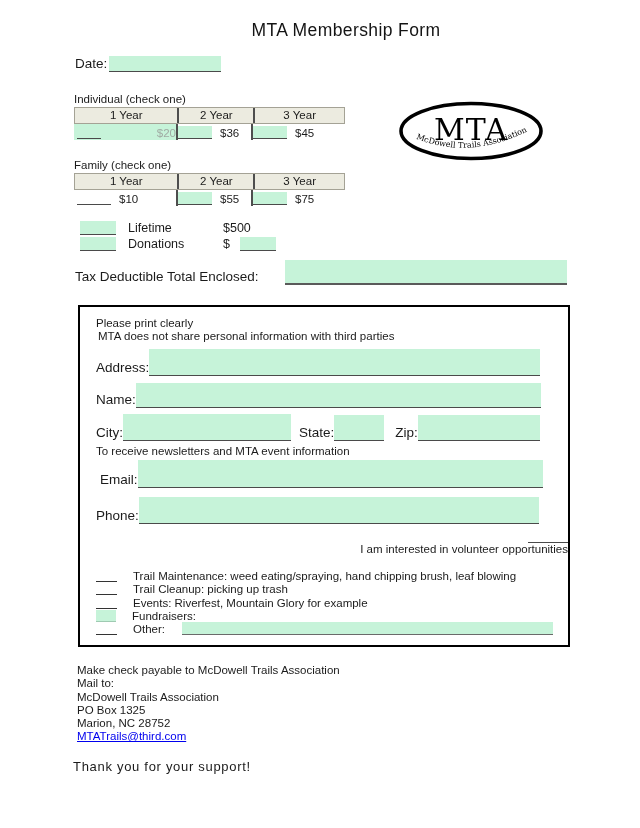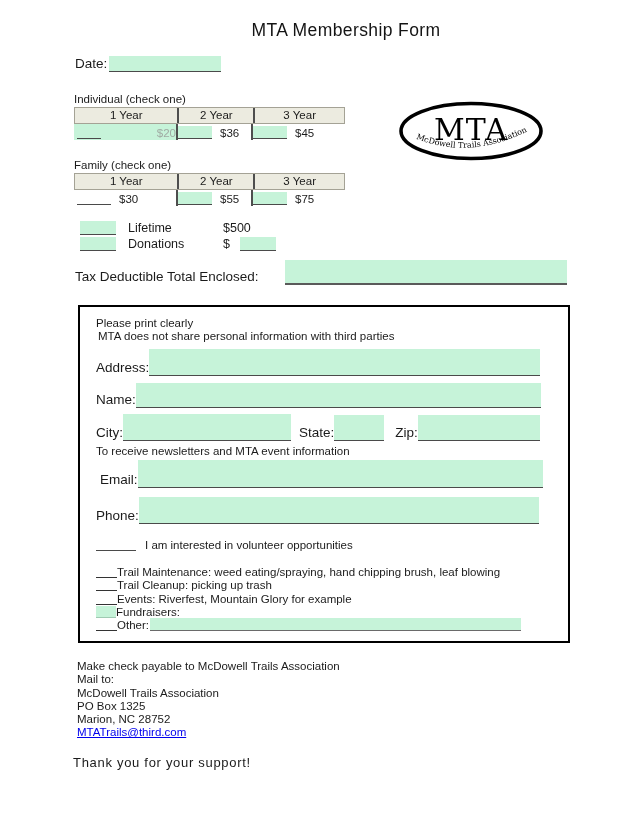--- a/index.html
+++ b/index.html
@@ -64,25 +64,25 @@
   .f-label{font-size:13.5px;padding-bottom:1px;white-space:nowrap;}
   .name-row{margin-top:7px;} .name-field{width:405px;height:25px;}
   .addr-row{margin-top:7px;} .addr-field{width:391px;height:27px;}
   .city-row{margin-top:6px;}
   .city-field{width:168px;height:27px;}
   .state-lbl{margin-left:8px;} .state-field{width:50px;height:26px;}
   .zip-lbl{margin-left:11px;} .zip-field{width:122px;height:26px;}
   .news-note{margin-top:4px;font-size:11.5px;}
   .email-row{margin-top:3px;} .email-row .f-label{margin-left:4px;} .email-field{width:405px;height:28px;}
   .phone-row{margin-top:9px;} .phone-field{width:400px;height:27px;}
-  .vol-row{margin-top:14px;font-size:11.5px;}
+  .vol-row{margin-top:6px;font-size:11.5px;flex-direction:column;}
   .vol-blank{width:40px;height:12px;}
   .vol-text{margin-left:9px;}
   .options{margin-top:14px;font-size:11.5px;}
-  .opt{display:flex;align-items:flex-end;height:13.2px;}
+  .opt{display:flex;align-items:flex-end;height:13.2px;gap:16px;}
   .opt-blank{width:21px;height:11px;border-bottom:1.3px solid #333;}
   .opt-gblank{width:20px;height:11px;border-bottom:1px solid #9fcab2;}
   .opt-label{white-space:nowrap;}
   .other-field{width:371px;height:12px;margin-left:1px;border-bottom:1.6px solid #6a6a6a;}
 
   .footer{margin:17px 0 0 77px;font-size:11.5px;line-height:13.3px;}
   .footer a{color:#0000ee;text-decoration:underline;}
   .thanks{margin:15px 0 0 73px;font-size:13px;letter-spacing:.7px;}
 </style>
 </head>
@@ -121,21 +121,21 @@
 <div class="sec-label family">Family (check one)</div>
 <div class="price-table">
   <div class="pt-head">
     <div class="c c1 divr">1 Year</div>
     <div class="c c2 divr">2 Year</div>
     <div class="c c3">3 Year</div>
   </div>
   <div class="pt-row">
     <div class="c c1 divr">
       <span class="blank plain-blank" style="margin-left:3px;"></span>
-      <span class="price">$30</span>
+      <span class="price">$10</span>
     </div>
     <div class="c c2 divr">
       <span class="gblank cell-blank"></span>
       <span class="price">$55</span>
     </div>
     <div class="c c3">
       <span class="gblank cell-blank"></span>
       <span class="price">$75</span>
     </div>
   </div>

